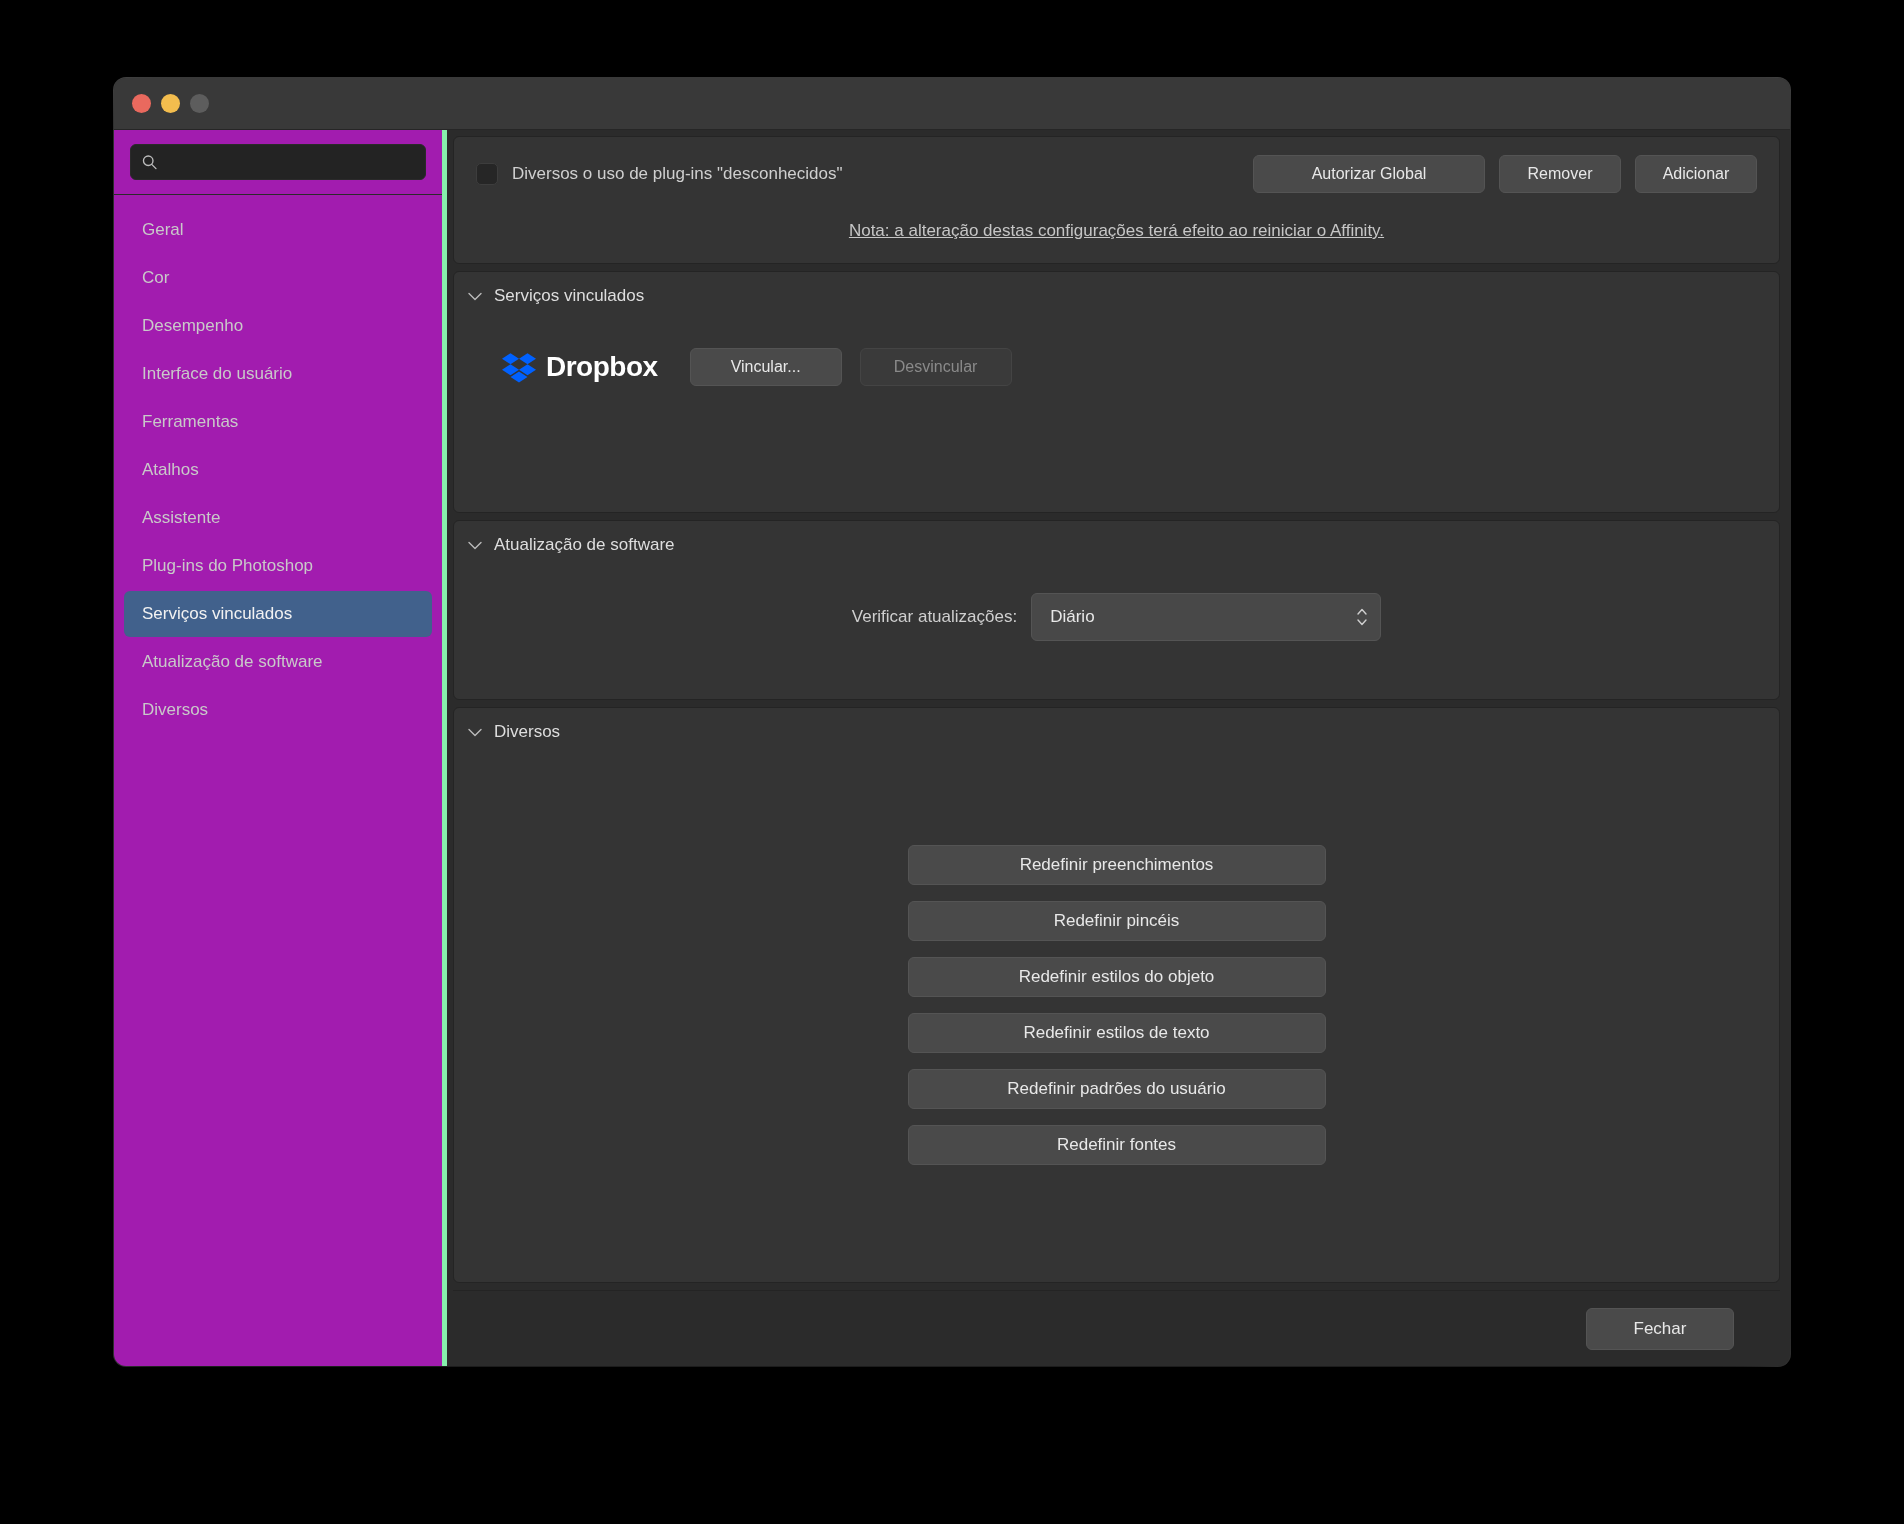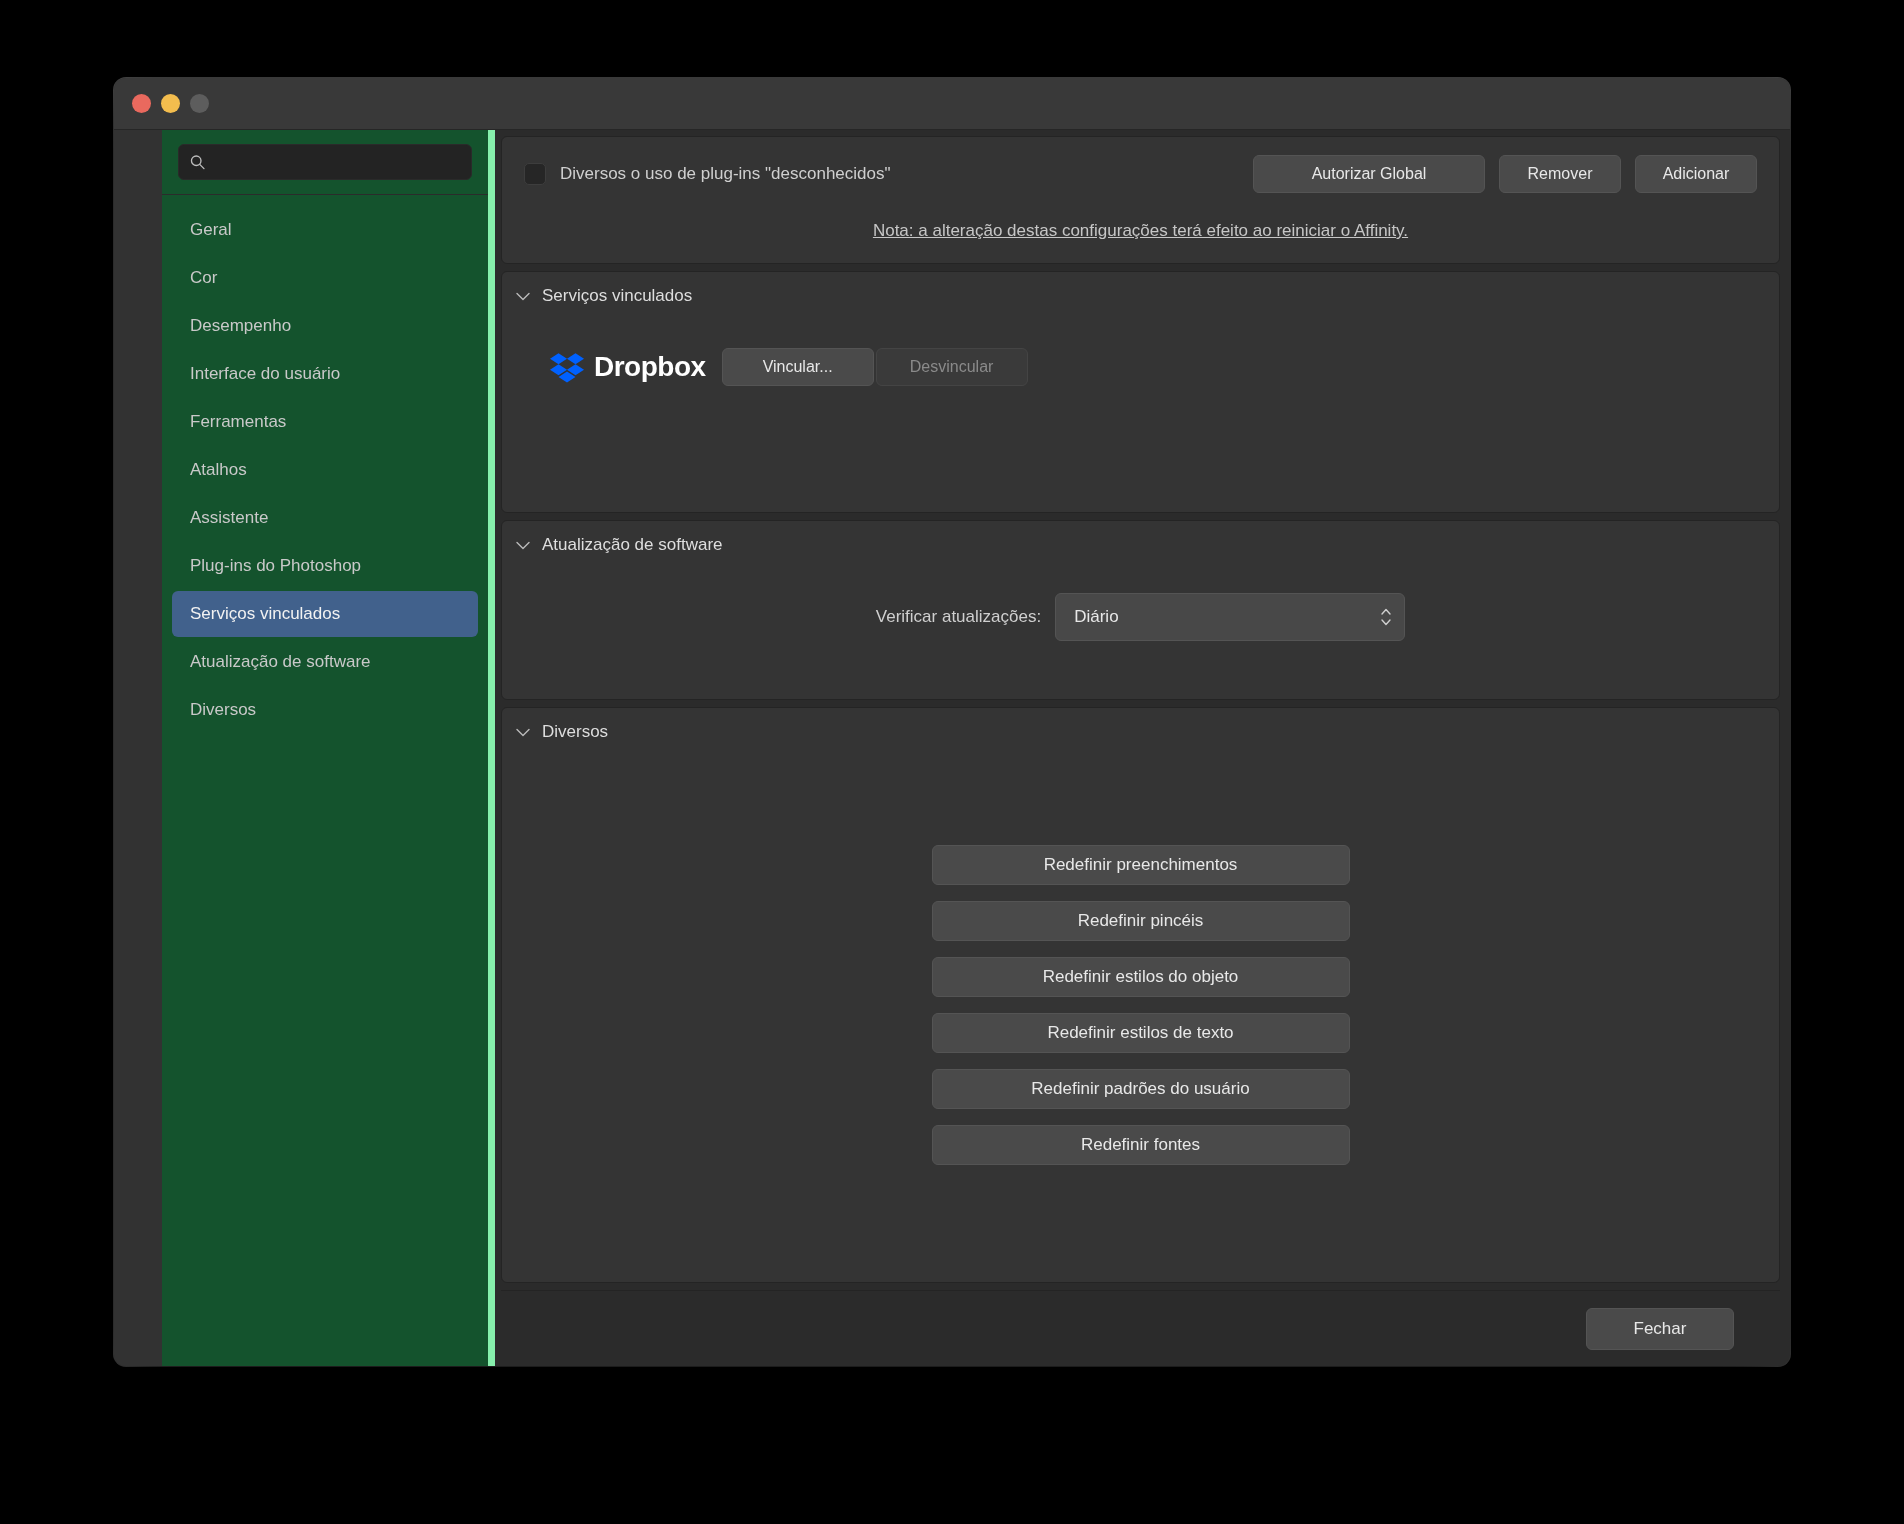--- a/index.html
+++ b/index.html
@@ -69,25 +69,24 @@
   .body-split {
     flex: 1;
     display: flex;
     min-height: 0;
   }
 
   
   .sidebar {
     width: 333px;
     min-width: 333px;
-    background: #14532d;
-    border-right: 7px solid #86efac;
+    background: #a21caf;
+    border-right: 5px solid #86efac;
     display: flex;
     flex-direction: column;
-    margin-left: 48px;
   }
   .search-wrap {
     padding: 14px 16px 14px 16px;
     border-bottom: 1px solid #2b2b2b;
   }
   .search-box {
     position: relative;
     height: 36px;
     background: #232323;
     border: 1px solid #2a2a2a;
@@ -220,21 +219,21 @@
     flex: 0 0 auto;
   }
 
   
   .panel-services { height: 242px; }
   .dropbox-row {
     display: flex;
     align-items: center;
     padding-left: 48px;
     margin-top: 42px;
-    gap: 2px;
+    gap: 18px;
   }
   .dropbox-logo {
     display: flex;
     align-items: center;
     gap: 10px;
     margin-right: 14px;
   }
   .dbx-mark { width: 34px; height: 34px; }
   .dbx-word {
     font-size: 28px;

